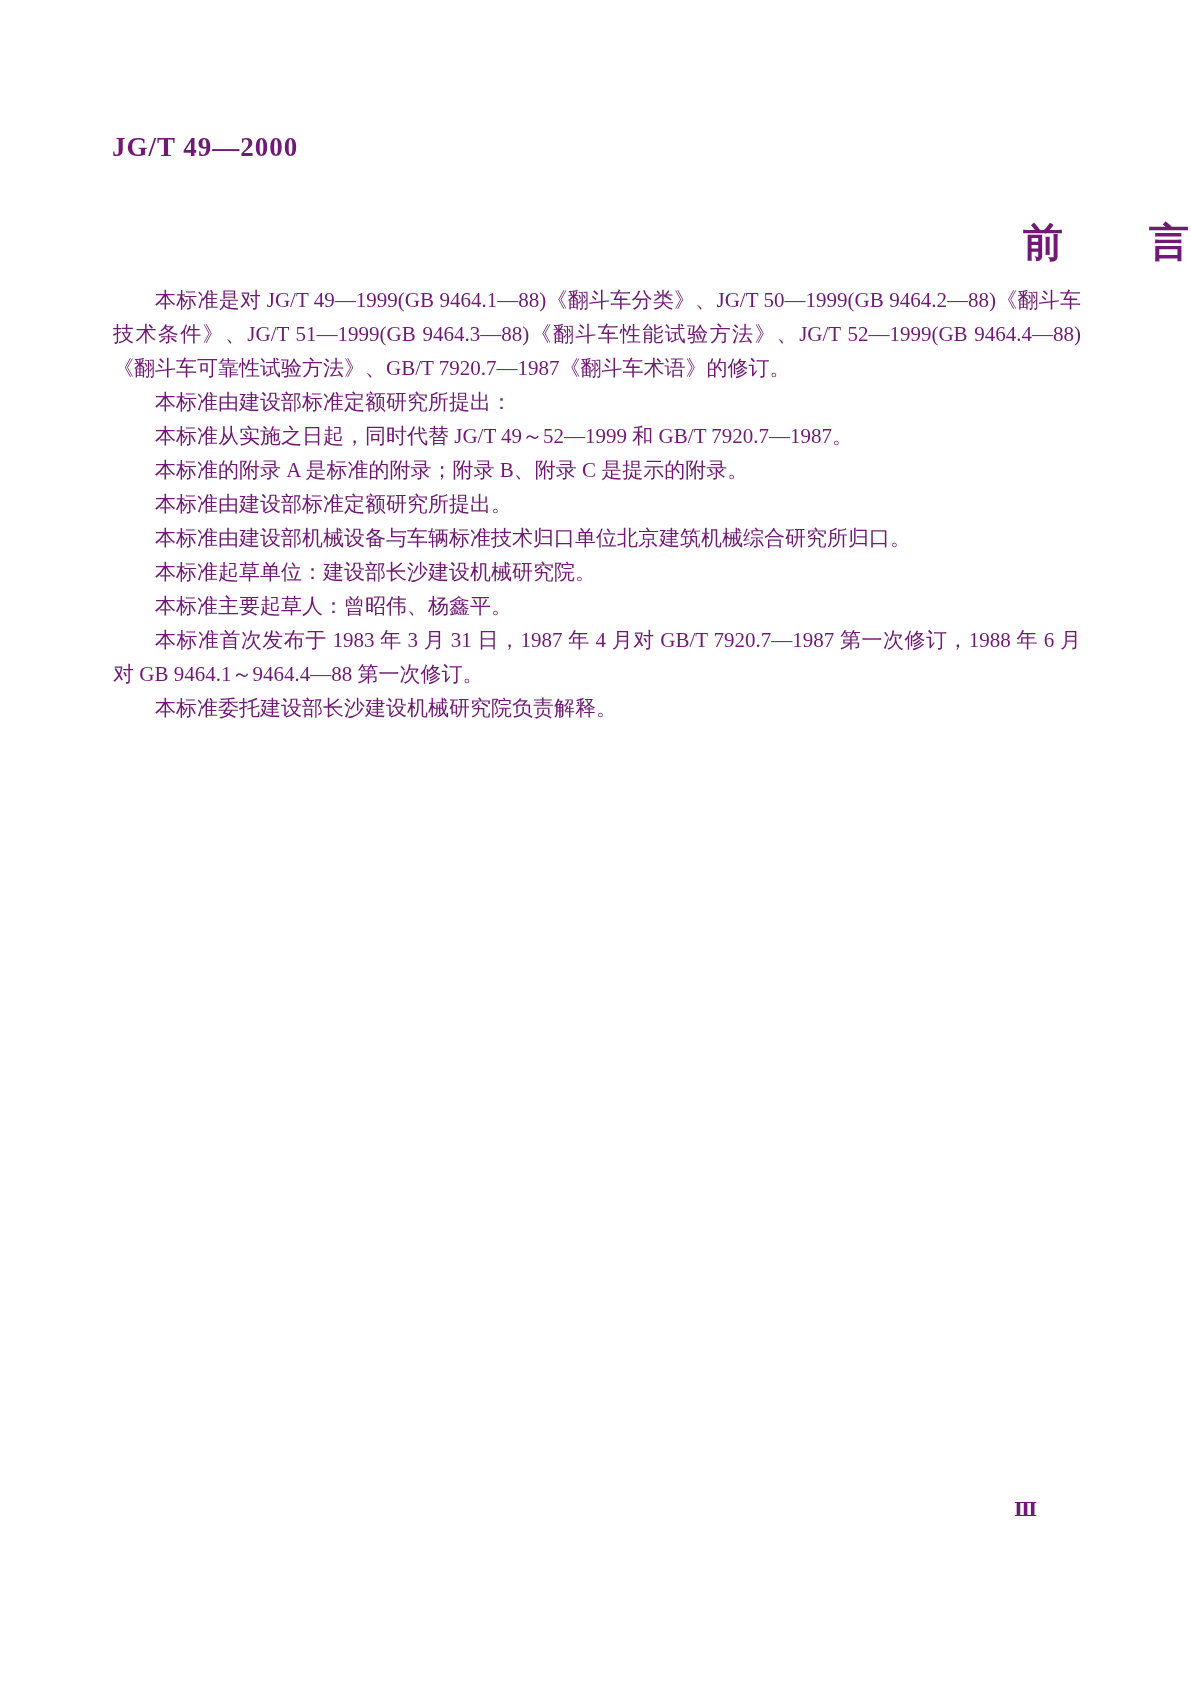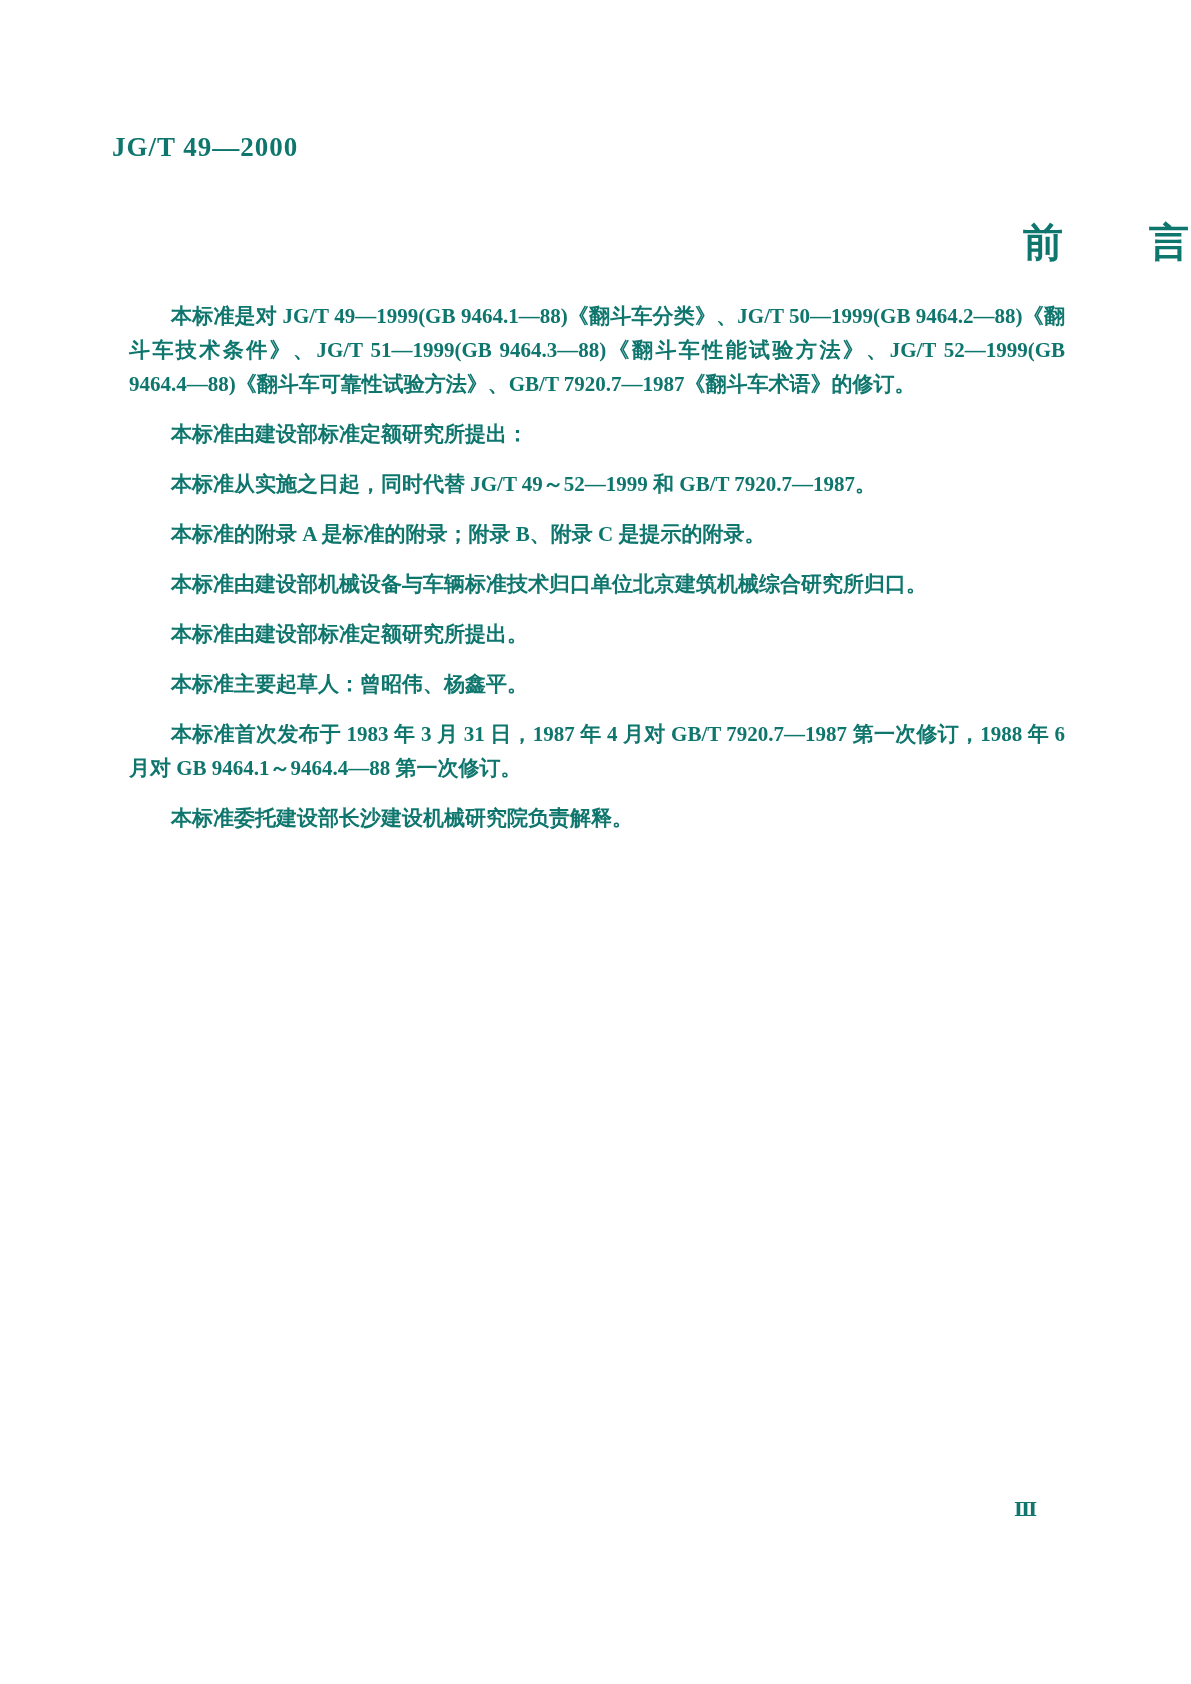--- a/index.html
+++ b/index.html
@@ -7,21 +7,21 @@
     padding: 0;
     background: #e8e8e8;
   }
   .page {
     position: relative;
     width: 1191px;
     height: 1684px;
     margin: 0 auto;
     background: #ffffff;
     font-family: "Liberation Serif", "DejaVu Serif", serif;
-    color: #0f766e;
+    color: #701a75;
     overflow: hidden;
   }
   .doc-code {
     position: absolute;
     left: 112px;
     top: 132px;
     font-size: 27px;
     font-weight: bold;
     letter-spacing: 1px;
     white-space: nowrap;
@@ -40,24 +40,23 @@
   .foreword-body {
     position: absolute;
     left: 113px;
     top: 283px;
     width: 968px;
     font-size: 21px;
     line-height: 34px;
     text-align: justify;
   }
   .foreword-body p {
-    margin: 16px;
+    margin: 0;
     padding: 0;
     text-indent: 2em;
-    font-weight: bold;
   }
   .page-number {
     position: absolute;
     left: 1014px;
     top: 1498px;
     font-size: 19px;
     font-weight: bold;
   }
 </style>
 </head>
@@ -67,22 +66,23 @@
 
   <div class="doc-code">JG/T 49—2000</div>
 
   <div class="doc-title">前　　言</div>
 
   <div class="foreword-body">
     <p>本标准是对 JG/T 49—1999(GB 9464.1—88)《翻斗车分类》、JG/T 50—1999(GB 9464.2—88)《翻斗车技术条件》、JG/T 51—1999(GB 9464.3—88)《翻斗车性能试验方法》、JG/T 52—1999(GB 9464.4—88)《翻斗车可靠性试验方法》、GB/T 7920.7—1987《翻斗车术语》的修订。</p>
     <p>本标准由建设部标准定额研究所提出：</p>
     <p>本标准从实施之日起，同时代替 JG/T 49～52—1999 和 GB/T 7920.7—1987。</p>
     <p>本标准的附录 A 是标准的附录；附录 B、附录 C 是提示的附录。</p>
+    <p>本标准由建设部标准定额研究所提出。</p>
     <p>本标准由建设部机械设备与车辆标准技术归口单位北京建筑机械综合研究所归口。</p>
-    <p>本标准由建设部标准定额研究所提出。</p>
+    <p>本标准起草单位：建设部长沙建设机械研究院。</p>
     <p>本标准主要起草人：曾昭伟、杨鑫平。</p>
     <p>本标准首次发布于 1983 年 3 月 31 日，1987 年 4 月对 GB/T 7920.7—1987 第一次修订，1988 年 6 月对 GB 9464.1～9464.4—88 第一次修订。</p>
     <p>本标准委托建设部长沙建设机械研究院负责解释。</p>
   </div>
 
   <div class="page-number">Ⅲ</div>
 
 </div>
 
 </body></html>

